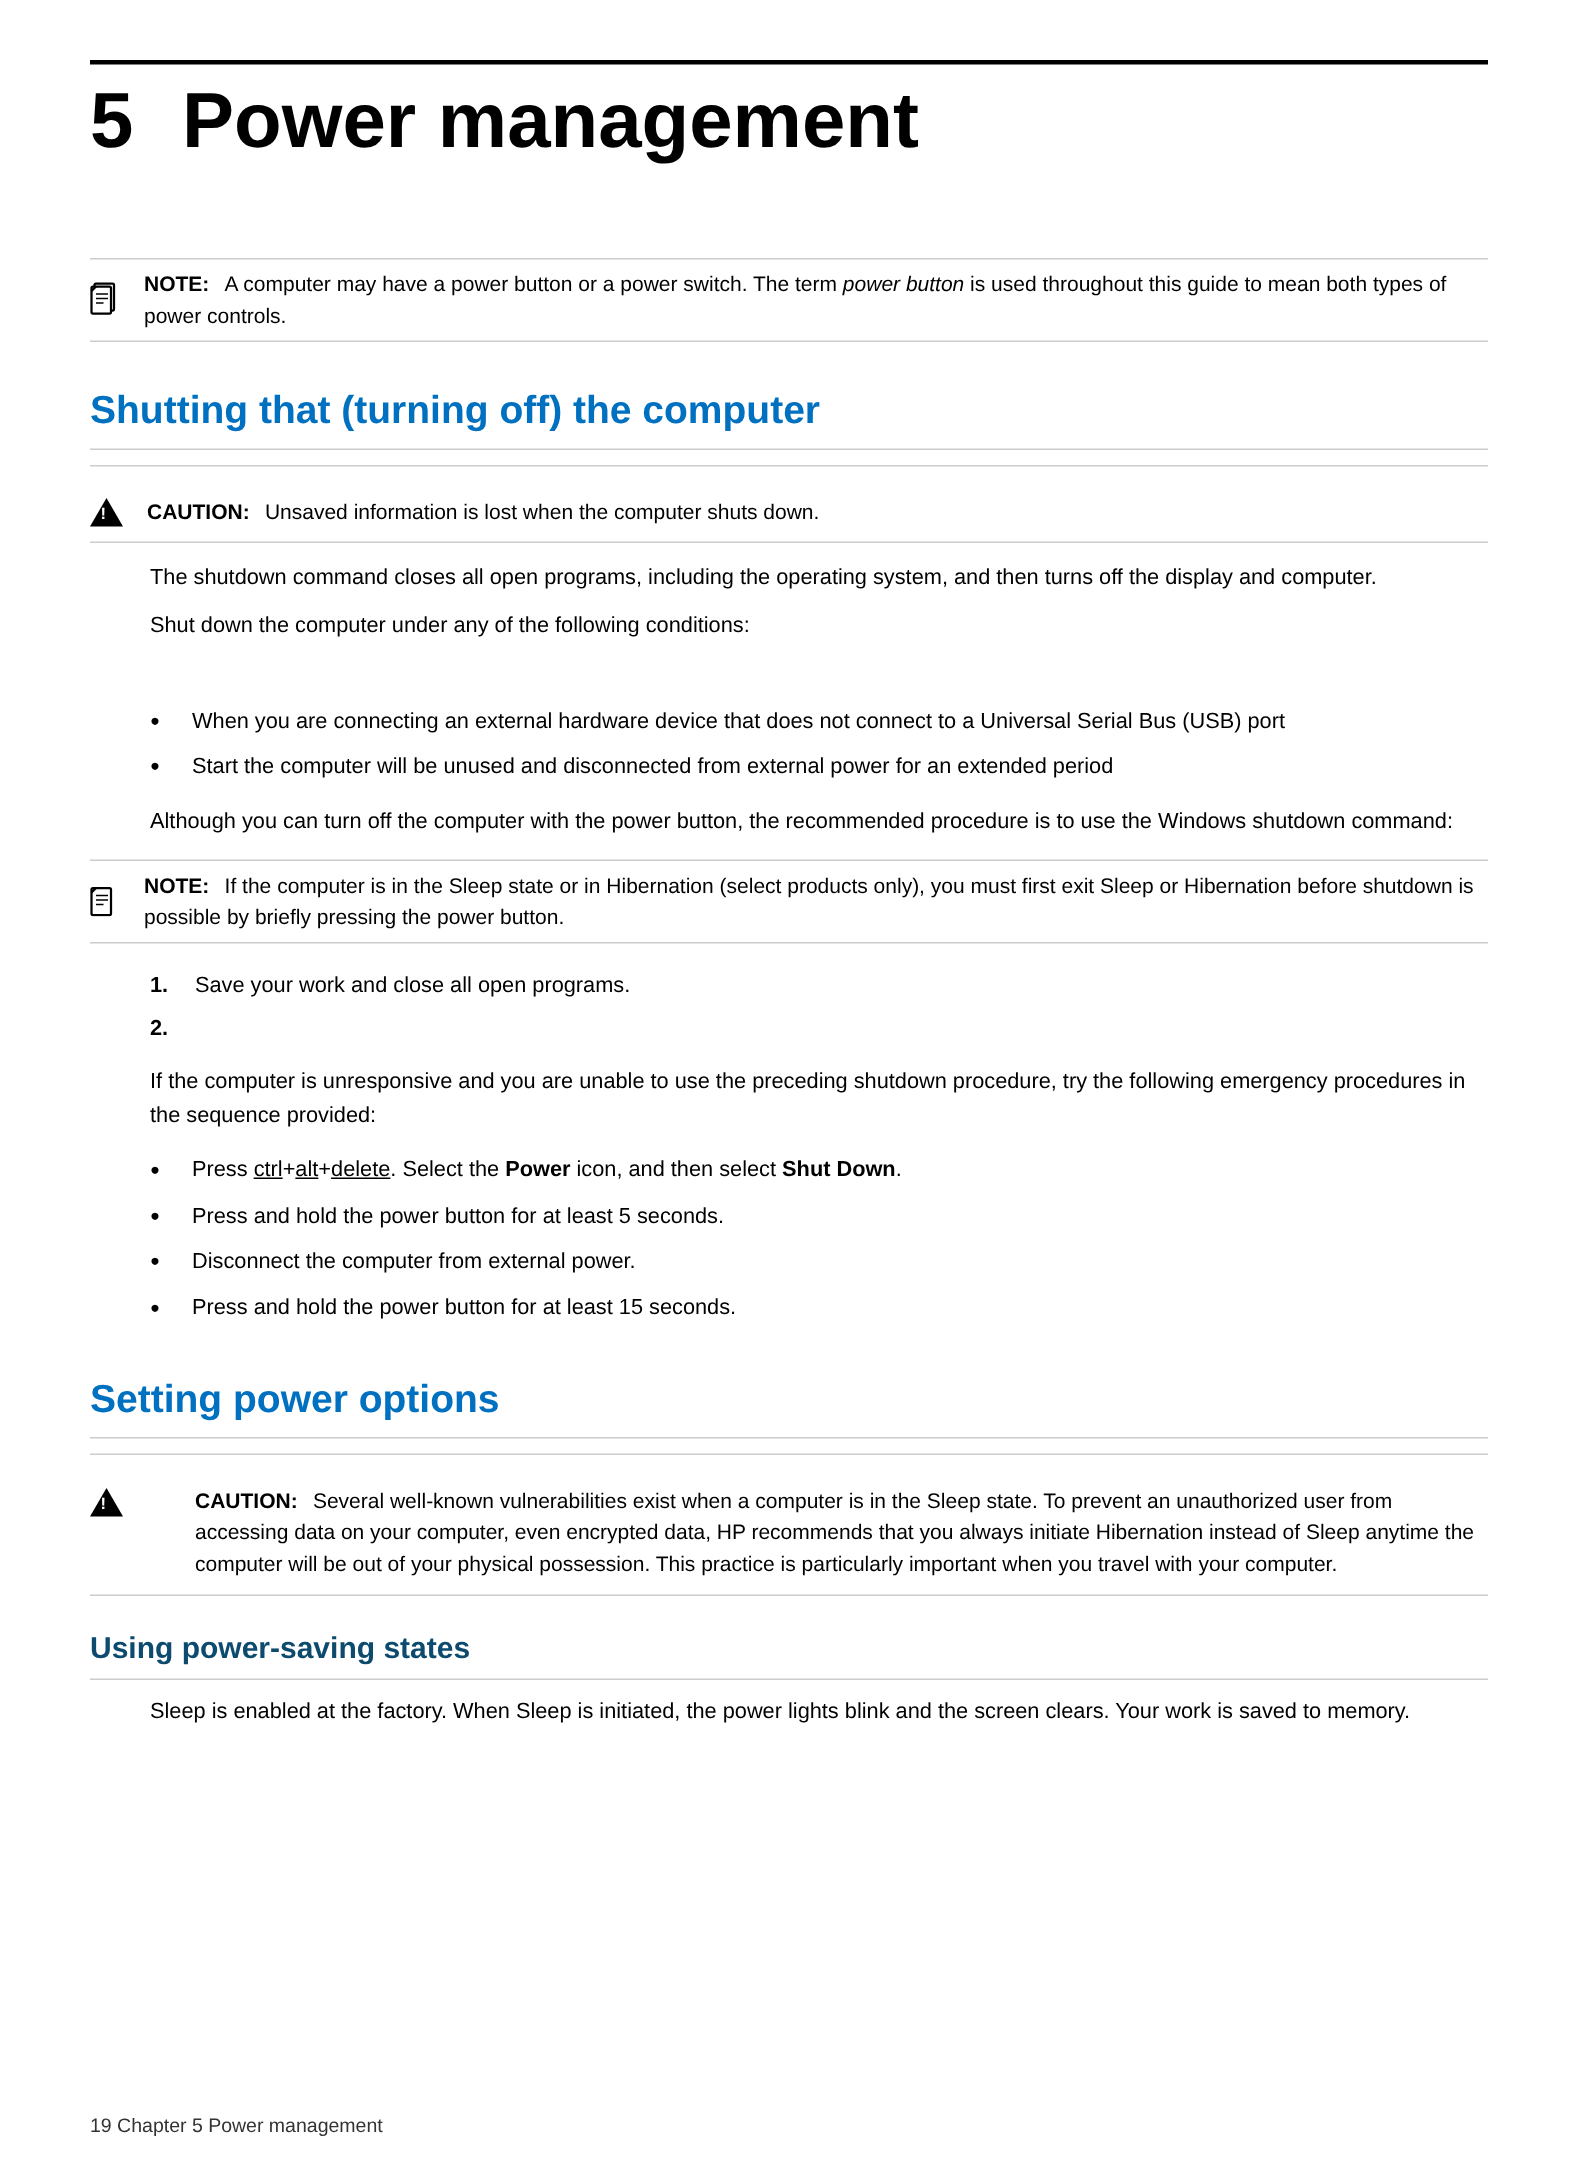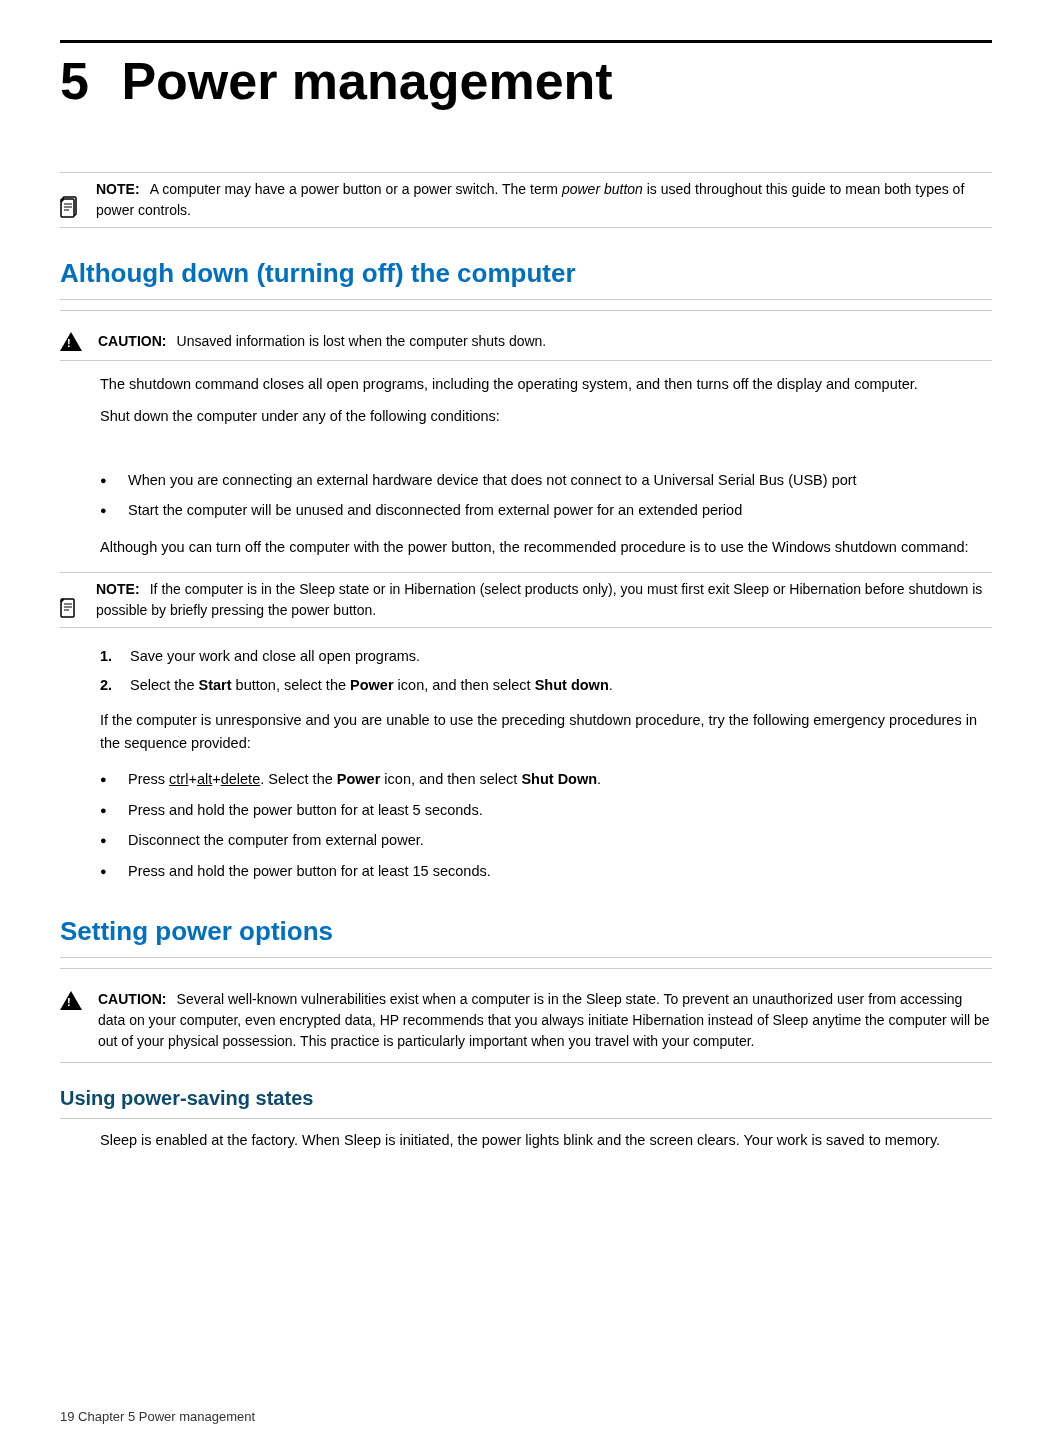--- a/index.html
+++ b/index.html
@@ -39,21 +39,21 @@
       margin-top: 24px;
       margin-bottom: 8px;
     }
     hr.full {
       border: none;
       border-top: 1px solid #ccc;
       margin: 6px 0 10px 0;
     }
     .note-box {
       display: flex;
-      align-items: flex-end;
+      align-items: center;
       margin: 14px 0 14px 0;
       padding: 6px 0 6px 0;
       border-top: 1px solid #ccc;
       border-bottom: 1px solid #ccc;
     }
     .note-icon {
       width: 28px;
       min-width: 28px;
       margin-right: 8px;
       margin-top: 1px;
@@ -208,21 +208,21 @@
   </span>
   <div data-name="note-content-1">
     <span class="note-label" data-name="note-label-1">NOTE:</span>
     <span class="note-text" data-name="note-text-1">
       A computer may have a power button or a power switch. The term <span class="italic" data-name="note-italic-1">power button</span> is used throughout this guide to mean both types of power controls.
     </span>
   </div>
 </div>
 
 
-<h2 class="section-heading" data-name="section-heading-1">Although down (turning off) the computer</h2>
+<h2 class="section-heading" data-name="section-heading-1">Shutting that (turning off) the computer</h2>
 <hr class="full" data-name="section-divider-1">
 
 
 <div class="caution-box" data-name="caution-box-1">
   <span class="caution-icon" data-name="caution-icon-1" style="margin-right:10px;min-width:28px;">
     <span class="caution-tri" data-name="caution-triangle-1"></span>
   </span>
   <div data-name="caution-content-1">
     <span class="caution-label" data-name="caution-label-1">CAUTION:</span>
     <span class="caution-text" data-name="caution-text-1">Unsaved information is lost when the computer shuts down.</span>
@@ -270,23 +270,20 @@
 </div>
 
 
 <ol class="numbered-list" data-name="numbered-list-1">
   <li data-name="step-1">
     <span class="num bold" data-name="step-num-1">1.</span>
     <span data-name="step-text-1">Save your work and close all open programs.</span>
   </li>
   <li data-name="step-2">
     <span class="num bold" data-name="step-num-2">2.</span>
-    <span data-name="step-text-2">
-      Select the <strong data-name="step-bold-start">Start</strong> button, select the <strong data-name="step-bold-power">Power</strong> icon, and then select <strong data-name="step-bold-shutdown">Shut down</strong>.
-    </span>
   </li>
 </ol>
 
 
 <p class="body-text body-indent" data-name="body-text-4">If the computer is unresponsive and you are unable to use the preceding shutdown procedure, try the following emergency procedures in the sequence provided:</p>
 
 
 <ul class="bullet-list" data-name="bullet-list-2">
   <li data-name="bullet-2-1">
     <span data-name="bullet-marker-2-1">●</span>
@@ -306,21 +303,21 @@
     <span data-name="bullet-marker-2-4">●</span>
     <span data-name="bullet-text-2-4">Press and hold the power button for at least 15 seconds.</span>
   </li>
 </ul>
 
 
 <h2 class="section-heading" data-name="section-heading-2">Setting power options</h2>
 <hr class="full" data-name="section-divider-2">
 
 
-<div class="caution-box" data-name="caution-box-2" style="border-bottom:1px solid #ccc; padding-bottom: 10px;">
+<div class="caution-box" data-name="caution-box-2" style="border-bottom:1px solid #ccc; padding-bottom: 10px; gap: 32px;">
   <span class="caution-icon" data-name="caution-icon-2" style="margin-right:10px;min-width:28px; margin-top:2px;">
     <span class="caution-tri" data-name="caution-triangle-2"></span>
   </span>
   <div data-name="caution-content-2">
     <span class="caution-label" data-name="caution-label-2">CAUTION:</span>
     <span class="caution-text" data-name="caution-text-2">Several well-known vulnerabilities exist when a computer is in the Sleep state. To prevent an unauthorized user from accessing data on your computer, even encrypted data, HP recommends that you always initiate Hibernation instead of Sleep anytime the computer will be out of your physical possession. This practice is particularly important when you travel with your computer.</span>
   </div>
 </div>
 
 

